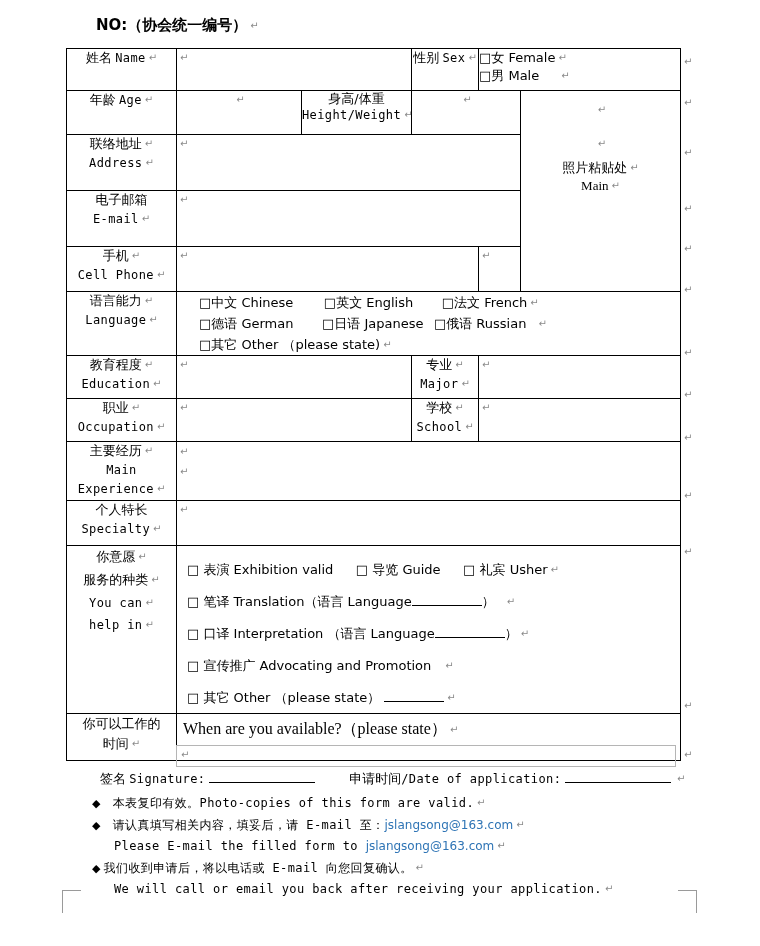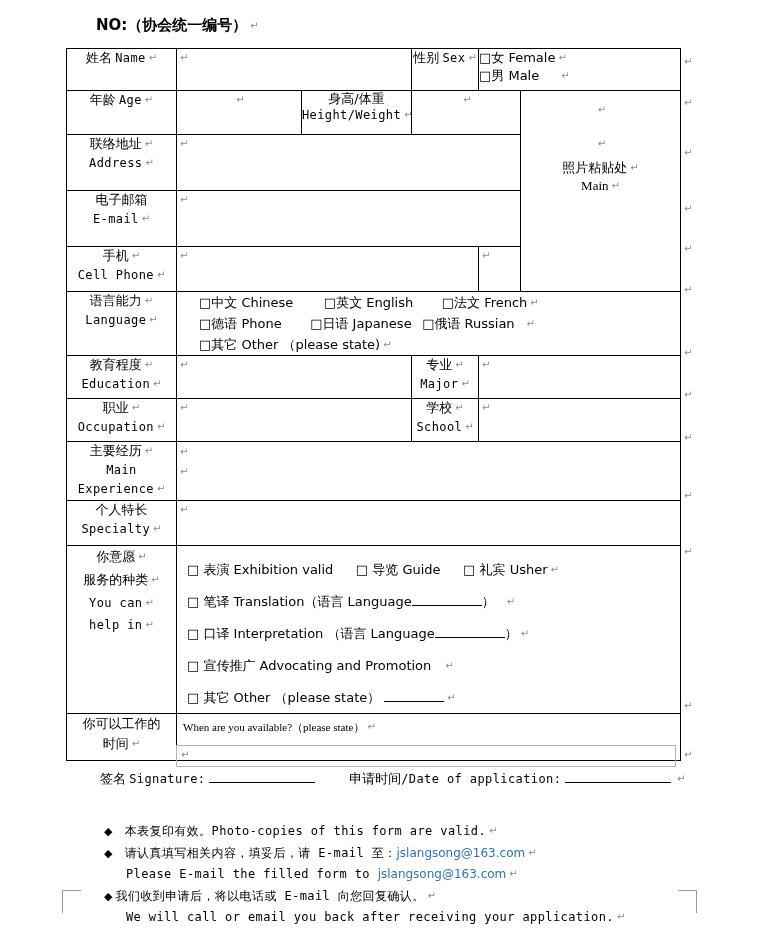--- a/index.html
+++ b/index.html
@@ -104,21 +104,21 @@
   .sig-row {
     position: absolute;
     left: 100px;
     top: 770px;
     width: 580px;
     font-size: 13px;
     white-space: nowrap;
   }
 
   
-  .notes { position:absolute; left: 104px; top: 797px; width: 600px; margin-top: 28px; }
+  .notes { position:absolute; left: 92px; top: 797px; width: 600px; }
   .note  { font-size: 12.5px; line-height: 1.0; margin-bottom: 9px; white-space: nowrap; }
   .note .dia { font-family:"DejaVu Sans", sans-serif; font-size:11px; }
   .note-sub { font-size: 12.5px; line-height:1.0; margin-bottom: 9px; margin-left: 22px; white-space: nowrap;}
   .mail { color:#2e74b5; font-family:"DejaVu Sans", sans-serif; font-size:12px; }
 </style>
 </head>
 <body>
 
 <div class="doc-no"><span>NO:（协会统一编号）</span><span class="pil">↵</span></div>
 
@@ -199,21 +199,21 @@
     </td>
     <td class="val" colspan="5" style="padding-left:22px; line-height:1.62">
       <div>
         <span class="cb">□中文 Chinese</span>
         <span style="display:inline-block;width:24px"></span>
         <span class="cb">□英文 English</span>
         <span style="display:inline-block;width:22px"></span>
         <span class="cb">□法文 French</span><span class="pil">↵</span>
       </div>
       <div>
-        <span class="cb">□德语 Phone</span>
+        <span class="cb">□德语 German</span>
         <span style="display:inline-block;width:22px"></span>
         <span class="cb">□日语 Japanese</span>
         <span style="display:inline-block;width:4px"></span>
         <span class="cb">□俄语 Russian</span><span class="pil" style="padding-left:12px">↵</span>
       </div>
       <div>
         <span class="cb">□其它 Other （please state)</span><span class="pil">↵</span>
       </div>
     </td>
   </tr>
@@ -293,21 +293,21 @@
       </div>
     </td>
   </tr>
 
   <tr>
     <td class="lbl" style="height:46px; line-height:1.5">
       <span class="lbl-line"><span class="zh">你可以工作的</span></span>
       <span class="lbl-line"><span class="zh">时间</span><span class="pil">↵</span></span>
     </td>
     <td class="val" colspan="5" style="padding-top:4px; padding-left:6px">
-      <span class="enr" style="font-size:11px">When are you available?（please state）</span><span class="pil">↵</span>
+      <span class="enr" style="font-size:16px">When are you available?（please state）</span><span class="pil">↵</span>
     </td>
   </tr>
 </tbody>
   </table>
 
 <div class="outside-pil" style="top:56px">↵</div>
 <div class="outside-pil" style="top:97px">↵</div>
 <div class="outside-pil" style="top:147px">↵</div>
 <div class="outside-pil" style="top:203px">↵</div>
 <div class="outside-pil" style="top:243px">↵</div>

